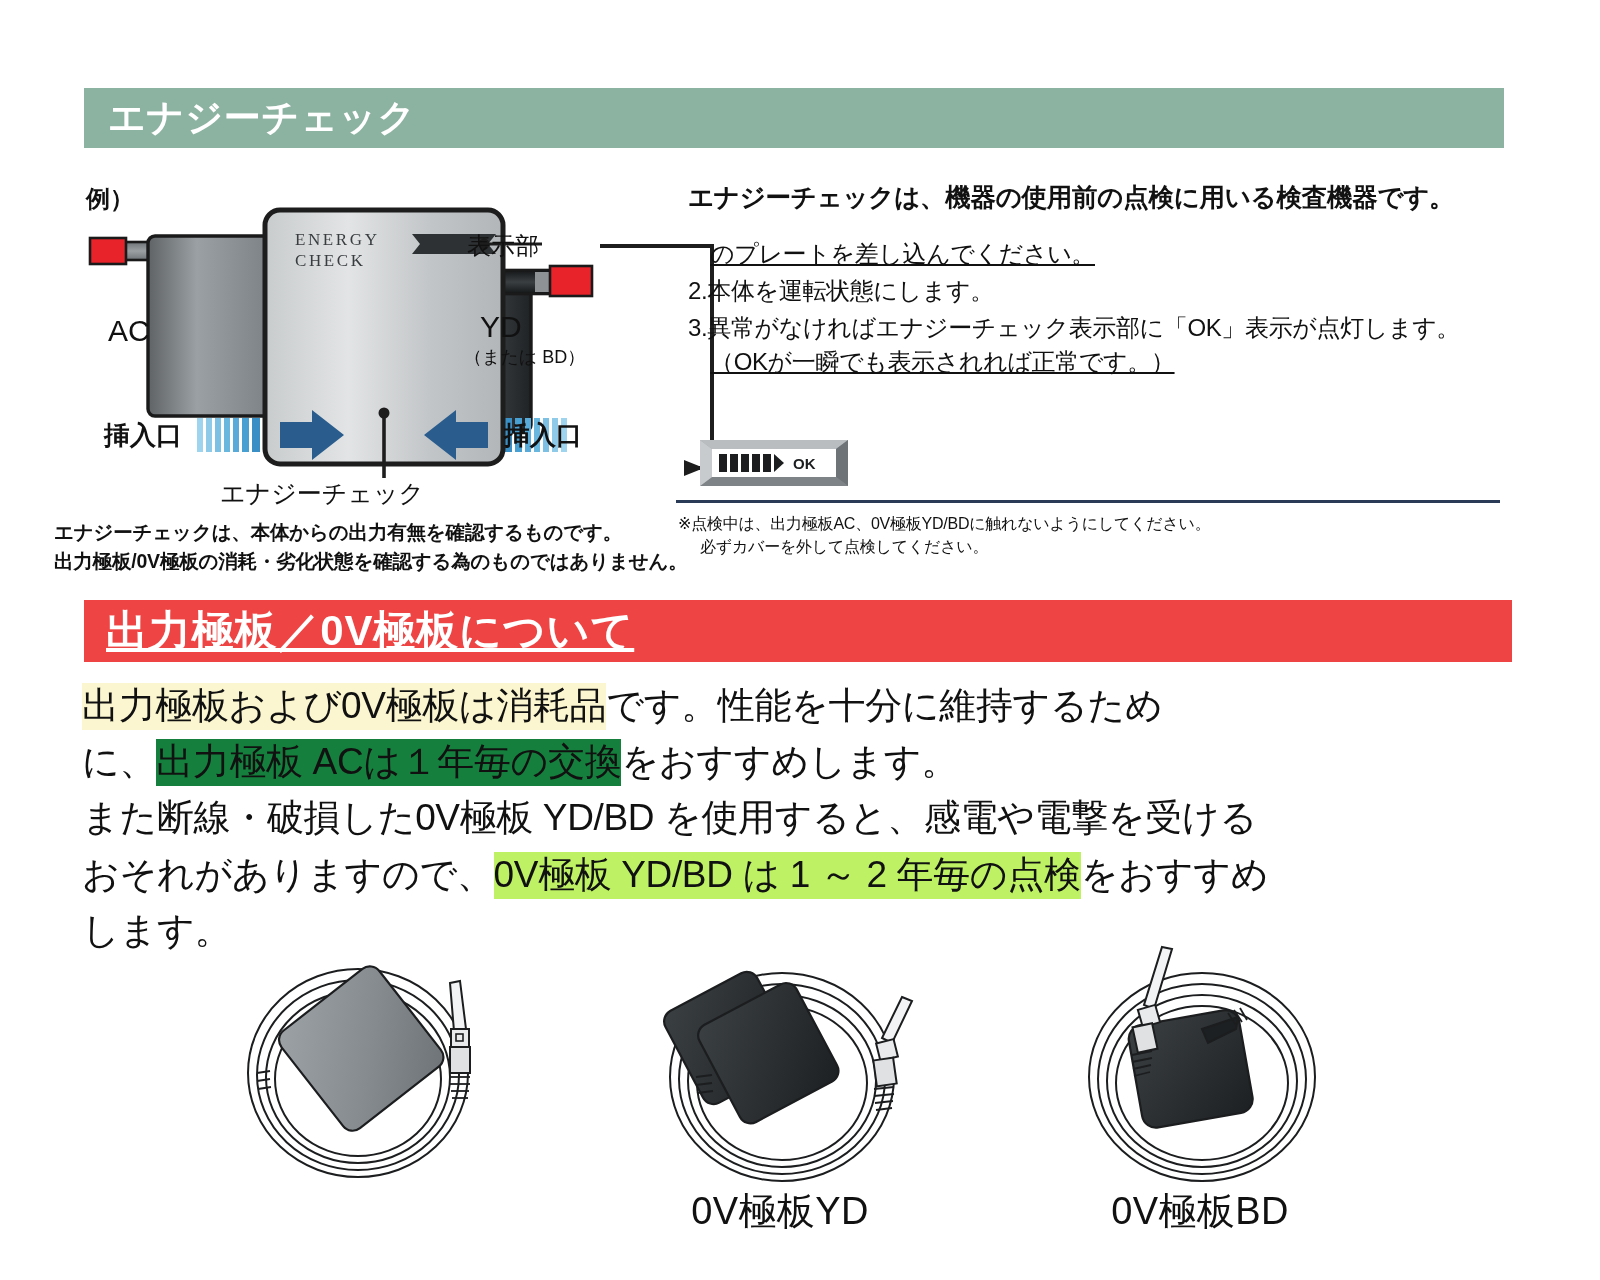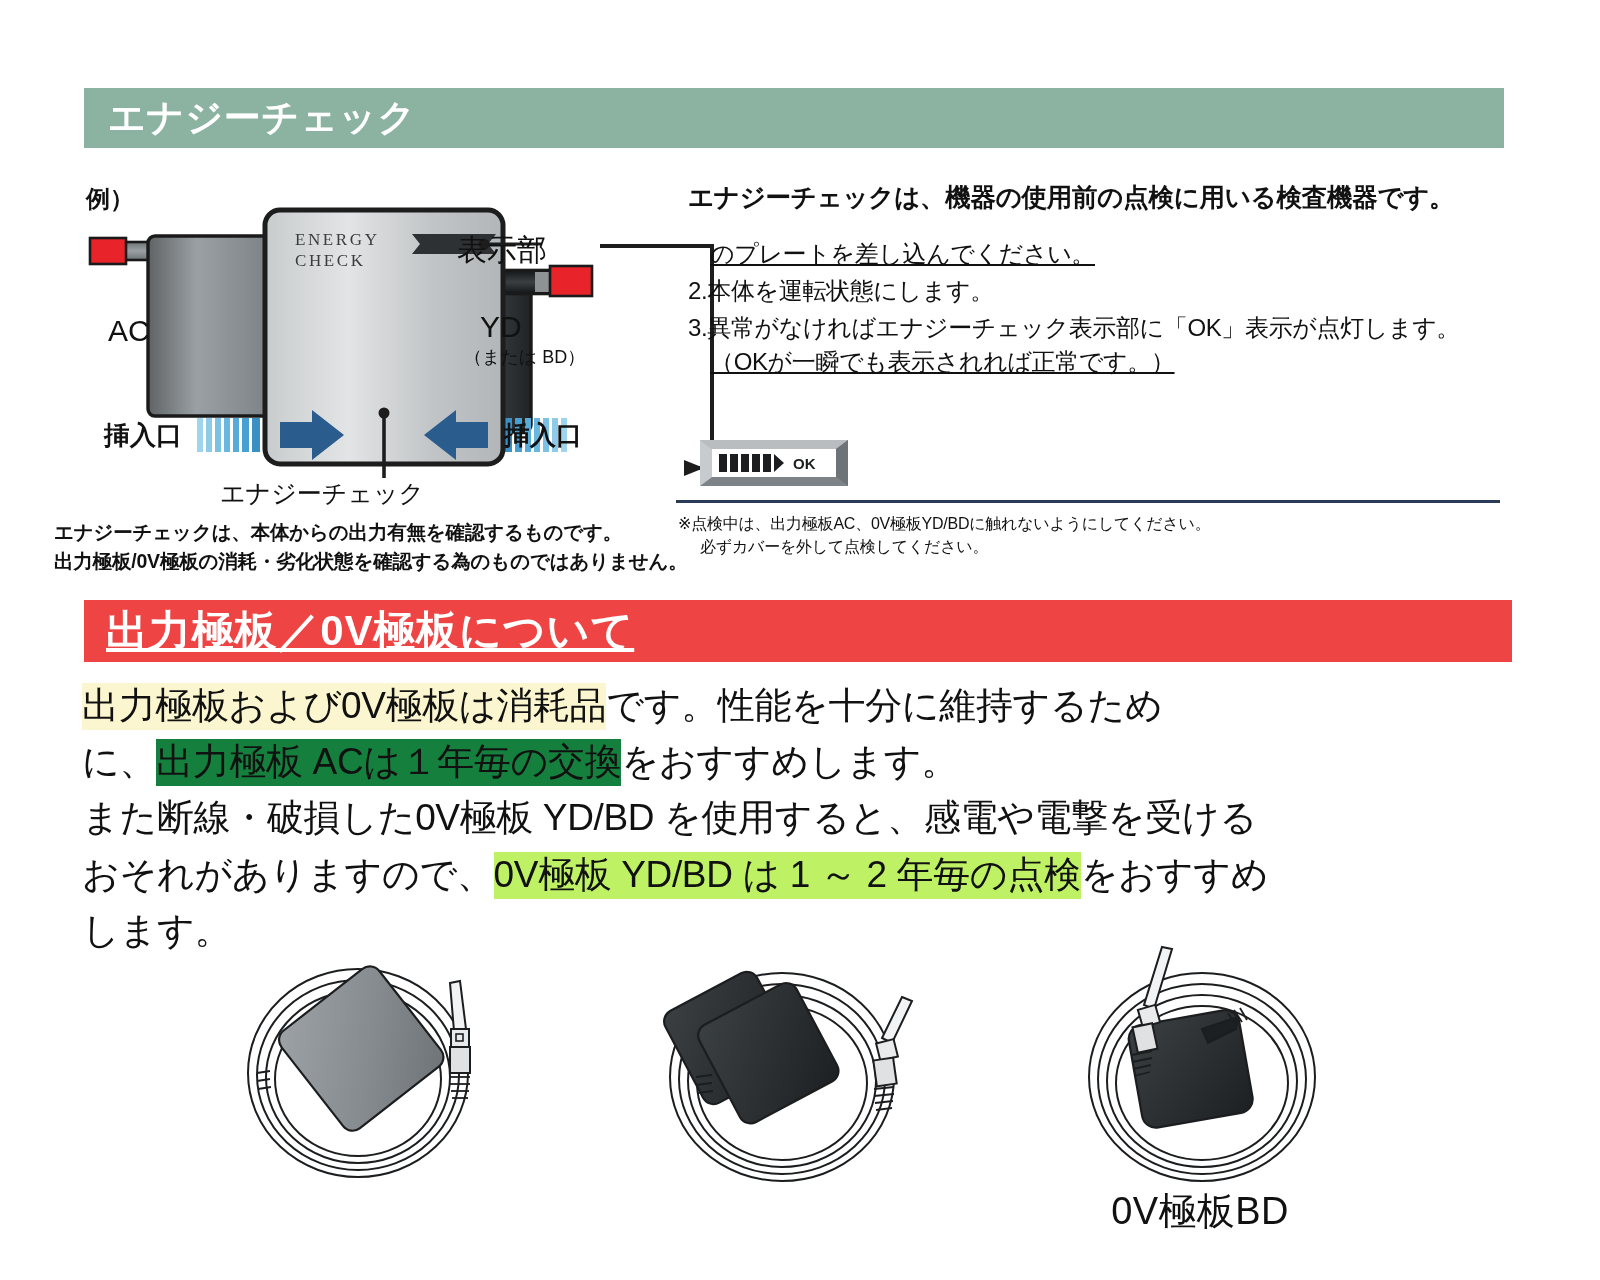--- a/index.html
+++ b/index.html
@@ -212,21 +212,21 @@
     <polygon points="200,232 232,232 232,220 264,245 232,270 232,258 200,258" fill="#2a5d8d"></polygon>
     <polygon points="408,232 376,232 376,220 344,245 376,270 376,258 408,258" fill="#2a5d8d"></polygon>
 
     <circle cx="404" cy="54" r="5.5" fill="#1d1d1d"></circle>
     <line x1="404" y1="54" x2="462" y2="54" stroke="#1d1d1d" stroke-width="3"></line>
 
     <circle cx="304" cy="223" r="5.5" fill="#1d1d1d"></circle>
     <line x1="304" y1="223" x2="304" y2="288" stroke="#1d1d1d" stroke-width="3.6"></line>
   </svg>
 
-  <div style="position:absolute;left:377px;top:40px;font-size:30px;">表示部</div>
+  <div style="position:absolute;left:387px;top:40px;font-size:24px;">表示部</div>
   <div style="position:absolute;left:28px;top:124px;font-size:30px;">AC</div>
   <div style="position:absolute;left:400px;top:120px;font-size:30px;">YD</div>
   <div style="position:absolute;left:384px;top:155px;font-size:18px;">（または BD）</div>
   <div style="position:absolute;left:24px;top:228px;font-size:26px;font-weight:bold;">挿入口</div>
   <div style="position:absolute;left:424px;top:228px;font-size:26px;font-weight:bold;">挿入口</div>
   <div style="position:absolute;left:140px;top:287px;font-size:25px;">エナジーチェック</div>
 </div>
 
 <svg style="position:absolute;left:600px;top:240px;" width="130" height="240">
   <path d="M0 6 L112 6 L112 228 L96 228" fill="none" stroke="#1d1d1d" stroke-width="4"></path>
@@ -366,20 +366,21 @@
             <line x1="246" y1="185" x2="262" y2="183"></line>
           </g>
         </g>
         <g stroke="#1b1d1f" stroke-width="1.8" fill="none">
           <line x1="66" y1="152" x2="82" y2="150"></line>
           <line x1="66" y1="160" x2="82" y2="158"></line>
           <line x1="67" y1="168" x2="83" y2="166"></line>
         </g>
       </svg>
     </div>
+    <div class="product-label">0V極板YD</div>
   </div>
 
   <div class="product">
     <div class="product-art">
       <svg width="360" height="265" viewBox="0 0 300 265">
         <defs>
           <linearGradient id="pBlk2" x1="0" y1="0" x2="1" y2="1">
             <stop offset="0%" stop-color="#3b4043"></stop>
             <stop offset="100%" stop-color="#1d2022"></stop>
           </linearGradient>

